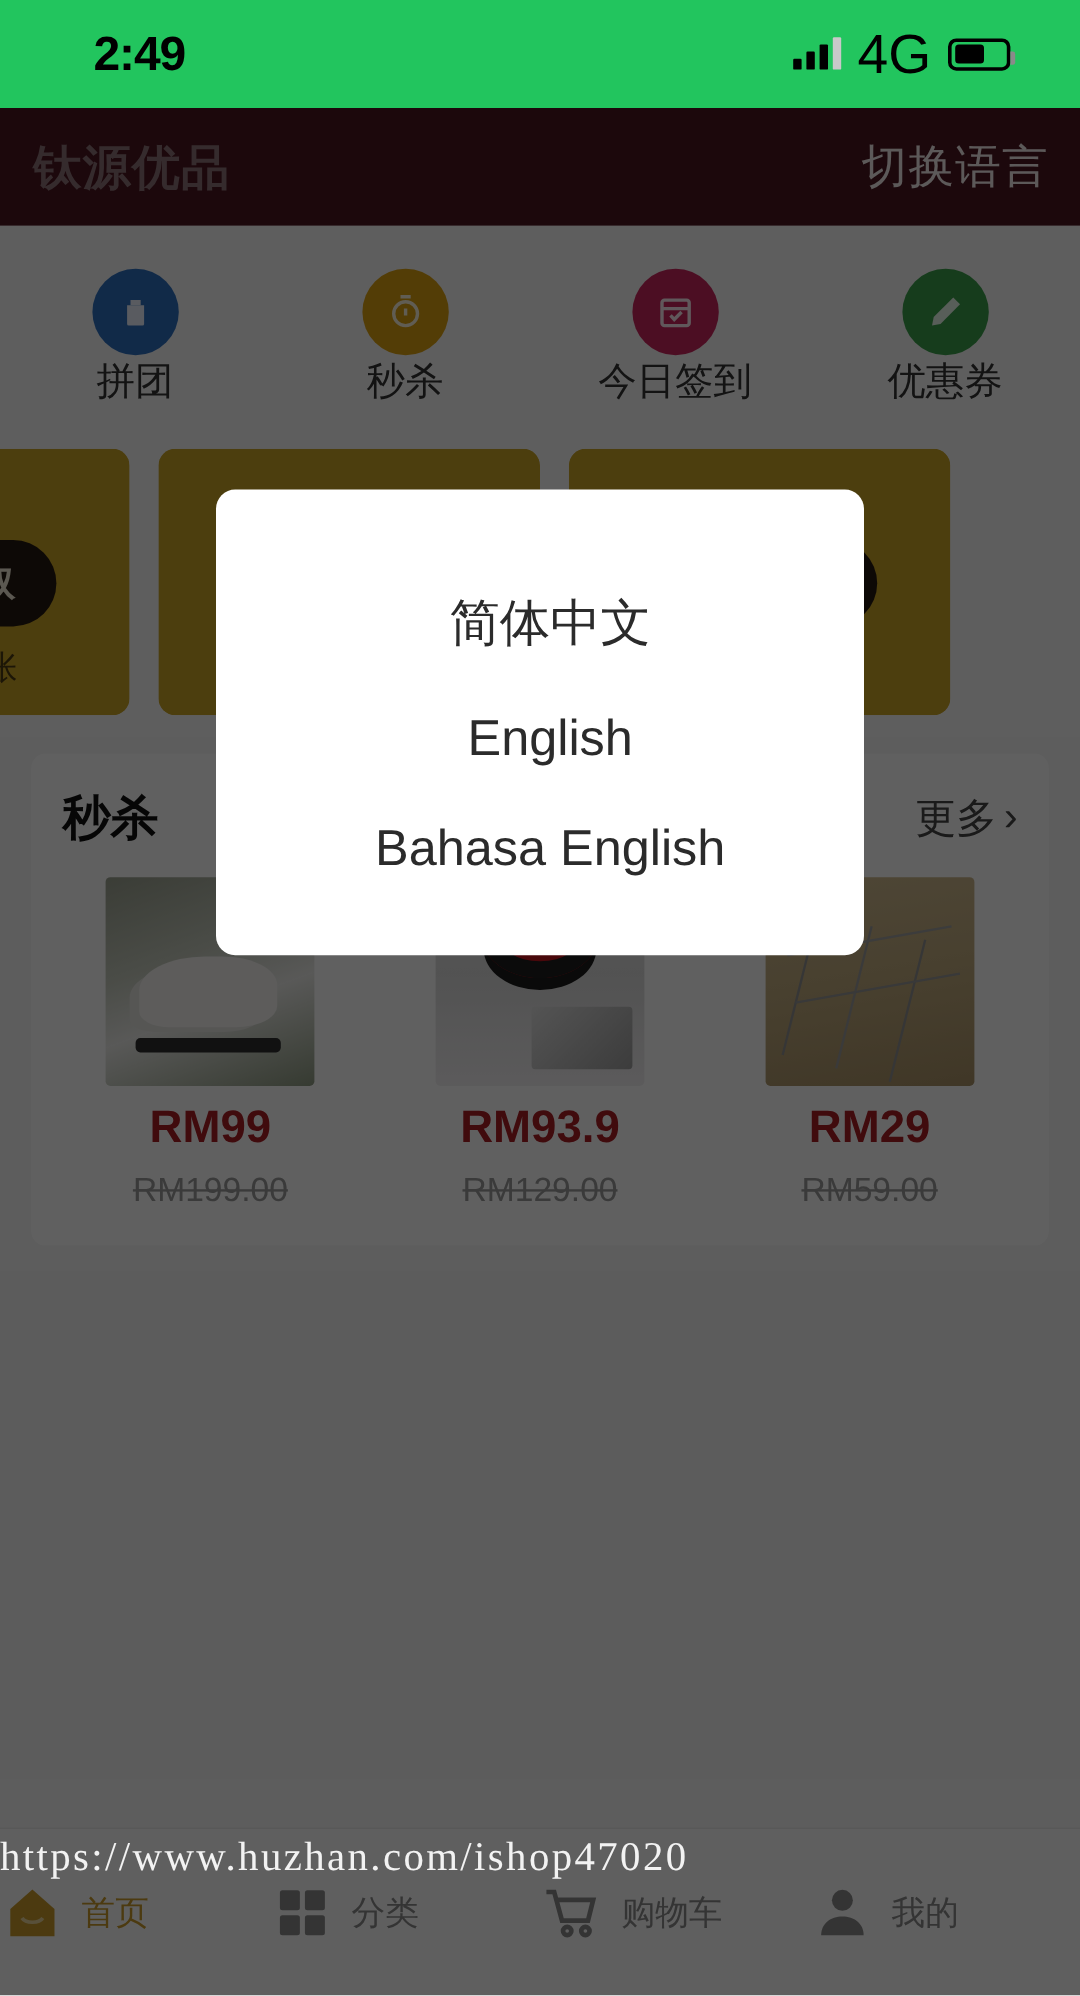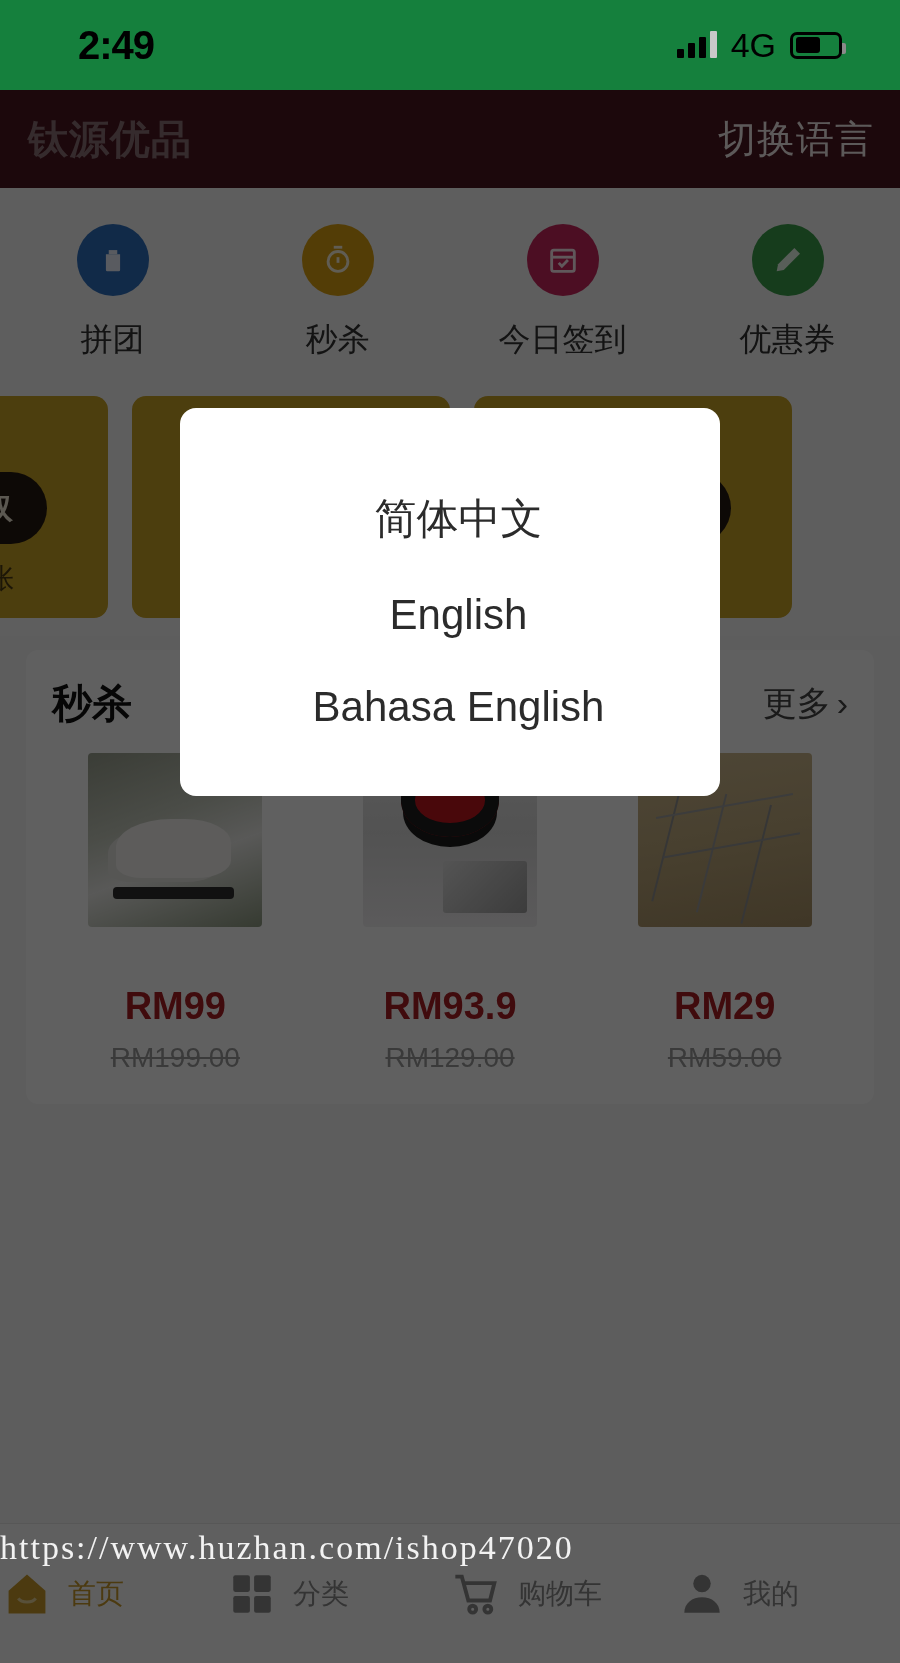--- a/index.html
+++ b/index.html
@@ -7,52 +7,52 @@
   body{
     width:900px; height:1663px; position:relative; overflow:hidden;
     font-family:"Liberation Sans","DejaVu Sans",sans-serif;
   }
 
   
   #phone{ position:absolute; inset:0; background:#ffffff; overflow:hidden; }
 
   
   #statusbar{
-    height:90px; background:#15803d; display:flex; align-items:center;
+    height:90px; background:#22c55e; display:flex; align-items:center;
     justify-content:space-between; padding:0 58px 0 78px; position:relative; z-index:60;
   }
   #clock{ font-size:40px; font-weight:700; color:#000; letter-spacing:-1px; }
   #status-right{ display:flex; align-items:center; gap:14px; }
   .bars{ display:flex; align-items:flex-end; gap:4px; height:26px; }
   .bars i{ display:block; width:7px; background:#000; border-radius:1px; }
   .bars i:nth-child(1){ height:9px; }
   .bars i:nth-child(2){ height:15px; }
   .bars i:nth-child(3){ height:21px; }
   .bars i:nth-child(4){ height:27px; background:#c9c9c9; }
-  #net{ font-size:34px; font-weight:500; color:#000; letter-spacing:0px; }
+  #net{ font-size:46px; font-weight:500; color:#000; letter-spacing:0px; }
   .battery{ position:relative; width:52px; height:27px; border:3px solid #000;
             border-radius:7px; display:flex; align-items:center; padding:2.5px; }
   .battery .fill{ height:100%; background:#000; border-radius:3px; }
   .battery:after{ content:""; position:absolute; right:-7px; top:8px; width:4px;
             height:11px; background:#8a8a8a; border-radius:0 2px 2px 0; }
 
   
   #appbar{
     height:98px; background:#4b1721; display:flex; align-items:center;
     justify-content:space-between; padding:0 26px 0 28px; position:relative; z-index:55;
   }
   #brand{ font-size:40px; font-weight:700; color:#8d7278; letter-spacing:1px; }
   #lang-switch{ font-size:38px; color:#f2eaea; font-weight:500; letter-spacing:1px;margin-left:20px; }
 
   
   #page{ position:absolute; left:0; right:0; top:188px; bottom:0; background:#f3f3f3; }
 
   
   #quick{ background:#f7f7f7; display:flex; padding:36px 0 26px 0; }
-  .q{ flex:1; display:flex; flex-direction:column; align-items:center; gap:22px; }
+  .q{ flex:1; display:flex; flex-direction:column; align-items:center; }
   .q .circ{ width:72px; height:72px; border-radius:50%; display:flex;
             align-items:center; justify-content:center; color:#fff; font-size:34px; }
   .q .lbl{ font-size:32px; color:#333; }
 
   
   #coupons{ display:flex; gap:24px; padding:8px 0 18px 0; background:#f7f7f7;
             overflow:hidden; }
   .coupon{
     flex:0 0 auto; width:318px; height:222px; background:#c9a227; border-radius:14px;
     position:relative; display:flex; flex-direction:column; align-items:center;
@@ -70,21 +70,21 @@
 
   
   #flash{ margin:14px 26px 0 26px; background:#fdfdfd; border-radius:12px; padding:26px 20px 30px 20px; }
   #flash-head{ display:flex; align-items:center; justify-content:space-between; padding:0 6px 22px 6px; }
   #flash-title{ font-size:40px; font-weight:700; color:#111; }
   #flash-more{ font-size:34px; color:#444; display:flex; align-items:center; gap:6px; }
   #flash-more .chev{ font-size:34px; }
   #prods{ display:flex; gap:16px; }
   .prod{ flex:1; display:flex; flex-direction:column; align-items:center; gap:14px; }
   .pimg{ width:174px; height:174px; border-radius:4px; background:#bdbdbd; position:relative; overflow:hidden; }
-  .price{ font-size:38px; font-weight:700; color:#a81d24;margin-top:44px; }
+  .price{ font-size:38px; font-weight:700; color:#a81d24; }
   .oldprice{ font-size:28px; color:#9a9a9a; text-decoration:line-through; }
 
   
   .img-shoe{ background:linear-gradient(160deg,#9aa08f 0%,#c4c9bc 38%,#e9e9e6 60%,#8e9a82 100%); }
   .img-shoe:before{ content:""; position:absolute; left:16%; top:38%; width:66%; height:34%;
         background:#f3f2ef; border-radius:48% 40% 30% 22%; box-shadow:-10px 6px 0 -2px #e2e1dd; }
   .img-shoe:after{ content:""; position:absolute; left:14%; bottom:16%; width:70%; height:7%;
         background:#2d2d2d; border-radius:4px; }
   
   .img-mop{ background:linear-gradient(180deg,#e9e9e9 0%,#d8d8d8 46%,#f0eef0 100%); }

